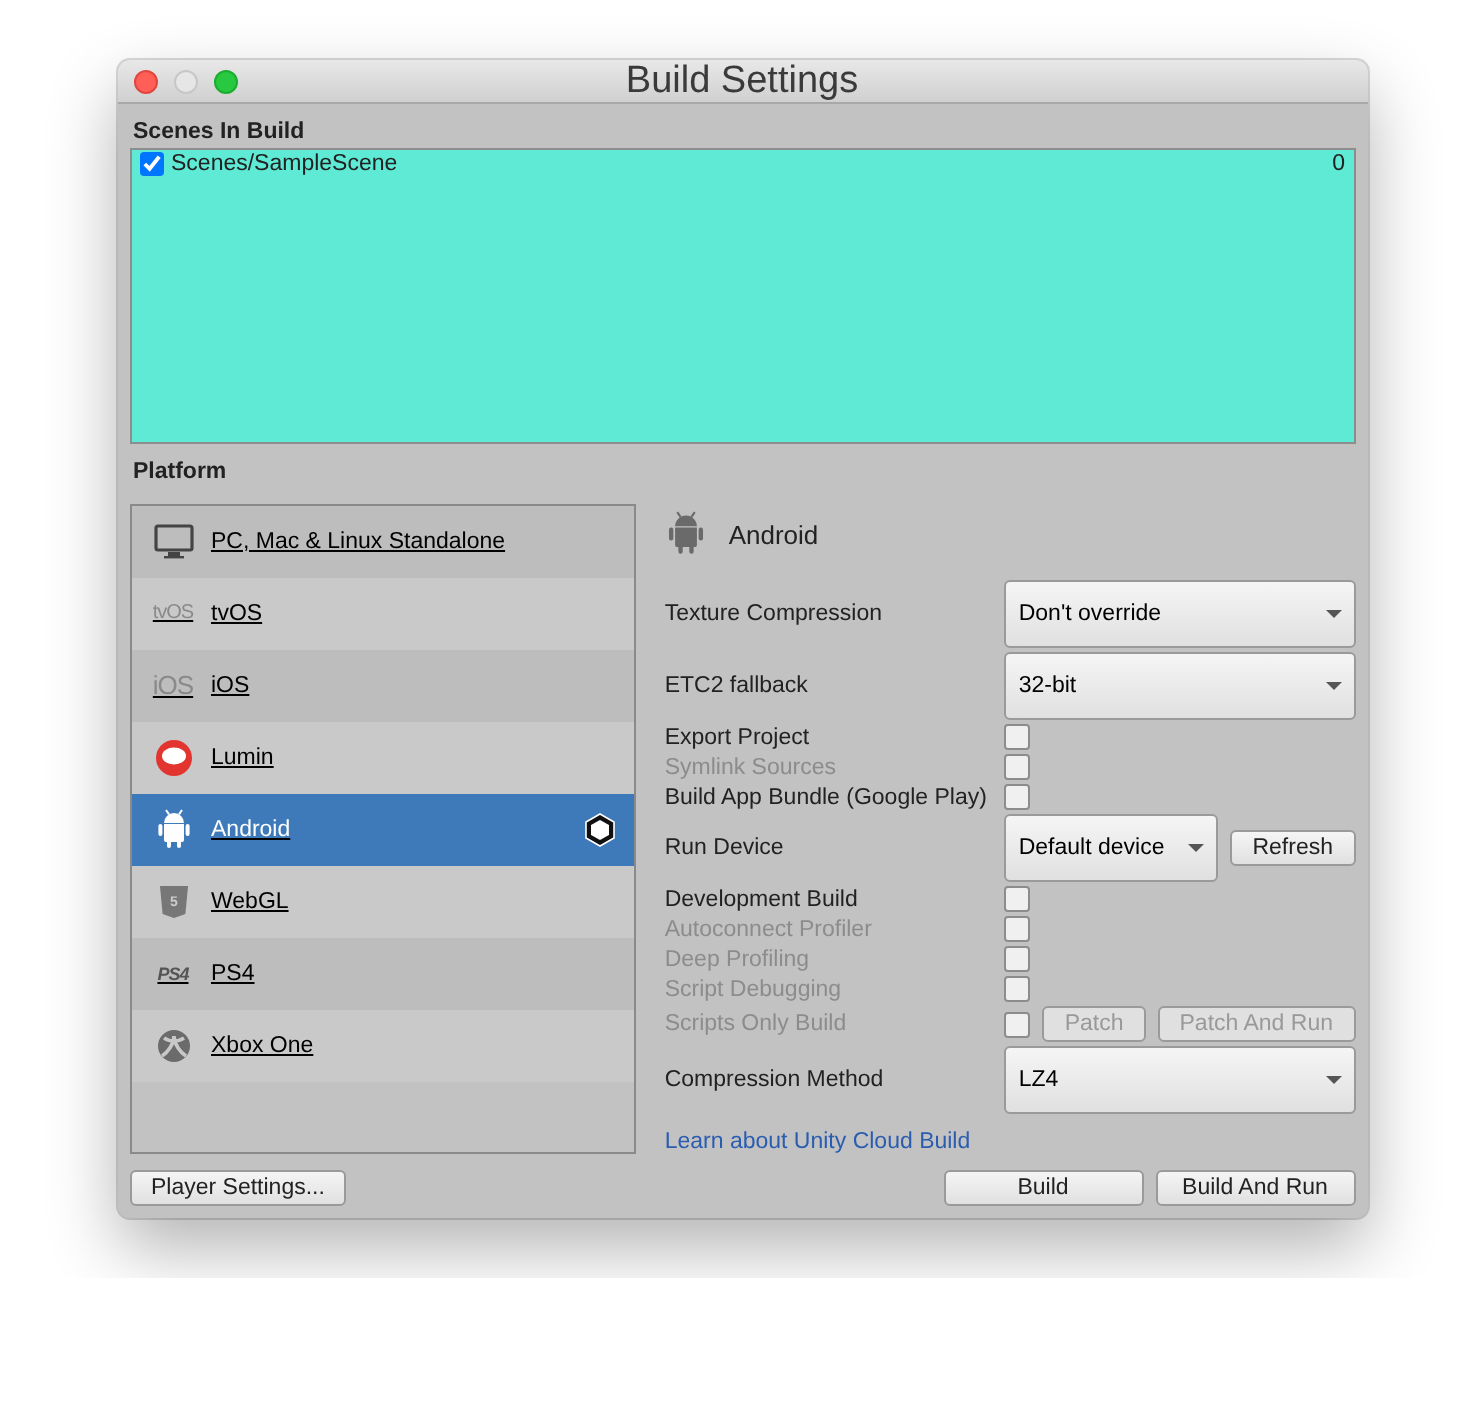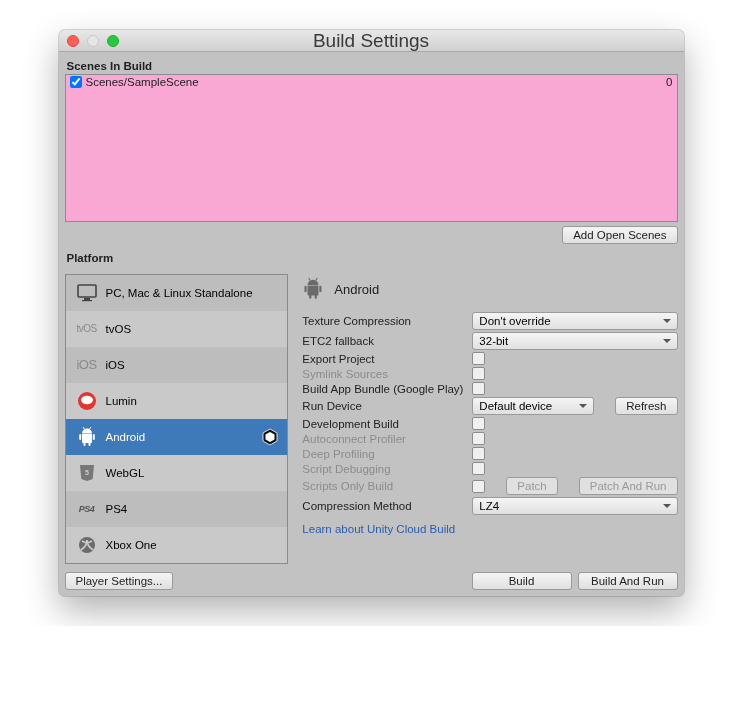--- a/index.html
+++ b/index.html
@@ -47,21 +47,21 @@
     color: #3a3a3a;
     pointer-events: none;
   }
   .content { padding: 6px; }
   .section-label {
     font-weight: bold;
     color: #222;
     margin: 2px 0 0 2px;
   }
   .scenes-box {
-    background: #f9a8d4;
+    background: #5eead4;
     border: 1px solid #8d8d8d;
     height: 148px;
     margin-top: 2px;
     position: relative;
   }
   .scene-row {
     display: flex;
     align-items: center;
     padding: 1px 4px;
     color: #222;
@@ -97,20 +97,21 @@
   .btn.wide { min-width: 100px; text-align: center; }
   .columns {
     display: flex;
     gap: 14px;
     margin-top: 10px;
   }
   .platform-list {
     width: 255px;
     background: #c2c2c2;
     border: 1px solid #8a8a8a;
+    text-decoration: underline;
   }
   .plat-row {
     display: flex;
     align-items: center;
     padding: 0 8px;
     height: 36px;
     border-bottom: 1px solid rgba(0,0,0,0);
     cursor: pointer;
   }
   .plat-row:nth-child(even) { background: #c9c9c9; }
@@ -155,41 +156,41 @@
   }
   .settings .lab { color: #222; }
   .settings .lab.disabled { color: #8c8c8c; }
   .dropdown {
     background: linear-gradient(#f5f5f5,#e0e0e0);
     border: 1px solid #9a9a9a;
     border-radius: 3px;
     padding: 1px 18px 1px 6px;
     font-size: 11.5px;
     position: relative;
-    height: 18px;
+    height: 34px;
     display: flex;
     align-items: center;
     cursor: pointer;
   }
   .dropdown::after {
     content: "";
     position: absolute;
     right: 6px; top: 50%;
     transform: translateY(-50%);
     border: 4px solid transparent;
     border-top-color: #555;
     margin-top: 2px;
   }
   .chk {
     width: 13px; height: 13px;
     background: #f0f0f0;
     border: 1px solid #8c8c8c;
     border-radius: 2px;
   }
-  .row-flex { display: flex; gap: 21px; align-items: center; justify-content: center;}
+  .row-flex { display: flex; gap: 6px; align-items: center; justify-content: center;}
   .link {
     color: #2a5db0;
     text-decoration: none;
     cursor: pointer;
   }
   .link-row {
     text-align: left;
     margin-top: 8px;
   }
   .footer {
@@ -214,23 +215,20 @@
   </div>
 
   <div class="content">
     <div class="section-label">Scenes In Build</div>
     <div class="scenes-box">
       <div class="scene-row">
         <input type="checkbox" checked="" style="">
         <span>Scenes/SampleScene</span>
         <span class="scene-index">0</span>
       </div>
-    </div>
-    <div class="right-btn-row">
-      <button class="btn">Add Open Scenes</button>
     </div>
 
     <div class="section-label" style="margin-top:8px">Platform</div>
 
     <div class="columns">
 
       <div class="platform-list">
 
         <div class="plat-row">
           <span class="icon">

